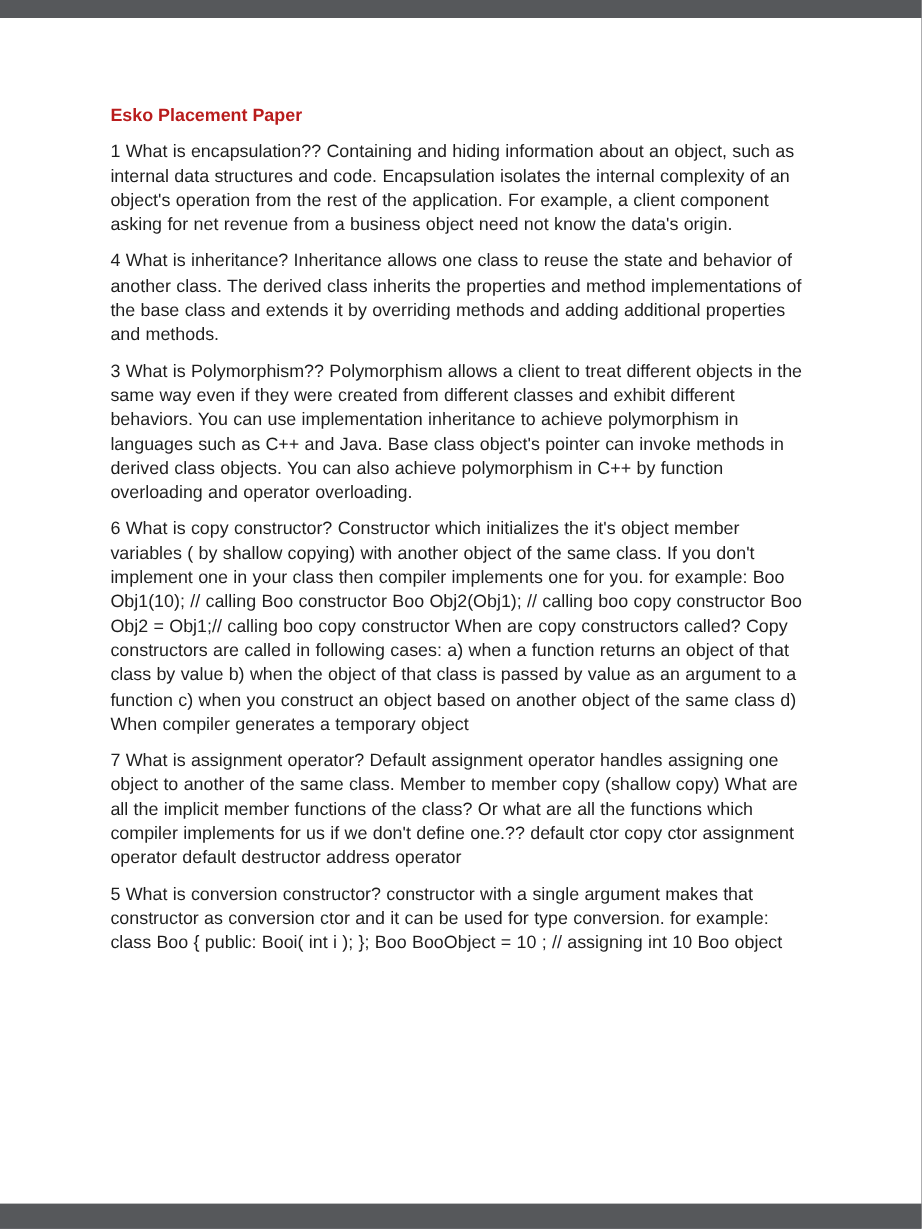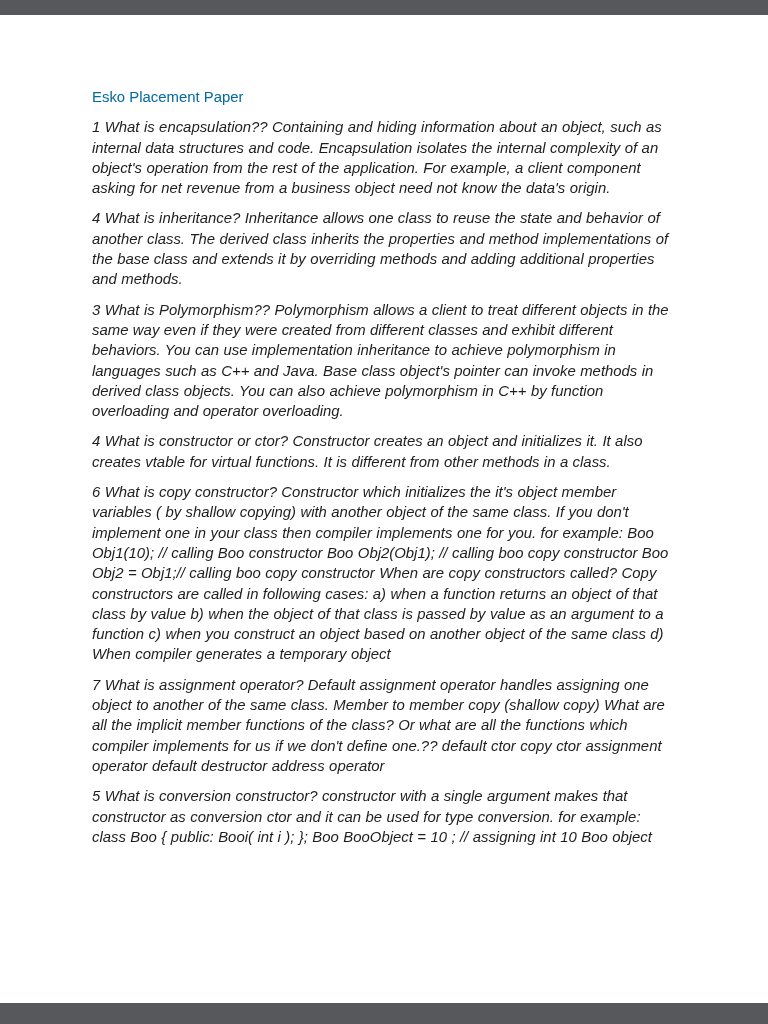--- a/index.html
+++ b/index.html
@@ -25,48 +25,46 @@
     left: 0;
     top: 15px;
     width: 768px;
     height: 988px;
     background: #ffffff;
     padding: 72px 92px 0 92px;
   }
   .doc-title {
     font-size: 14.9px;
     line-height: 20.3px;
-    color: #0369a1;
+    color: #b91c1c;
     margin: 0 0 10px 0;
-    font-weight: 400;
+    font-weight: 700;
   }
   .doc-paragraph {
     font-size: 14.9px;
     line-height: 20.3px;
     color: #1e1e1e;
     margin: 0 0 10px 0;
     text-align: left;
     word-spacing: 0.3px;
-    font-style: italic;
   }
 </style>
 </head>
 <body>
 
 <div class="viewer">
   <div class="doc-page">
     <p class="doc-title">Esko Placement Paper</p>
 
     <p class="doc-paragraph">1 What is encapsulation?? Containing and hiding information about an object, such as internal data structures and code. Encapsulation isolates the internal complexity of an object's operation from the rest of the application. For example, a client component asking for net revenue from a business object need not know the data's origin.</p>
 
     <p class="doc-paragraph">4 What is inheritance? Inheritance allows one class to reuse the state and behavior of another class. The derived class inherits the properties and method implementations of the base class and extends it by overriding methods and adding additional properties and methods.</p>
 
     <p class="doc-paragraph">3 What is Polymorphism?? Polymorphism allows a client to treat different objects in the same way even if they were created from different classes and exhibit different behaviors. You can use implementation inheritance to achieve polymorphism in languages such as C++ and Java. Base class object's pointer can invoke methods in derived class objects. You can also achieve polymorphism in C++ by function overloading and operator overloading.</p>
 
-    <p class="doc-paragraph">4 What is constructor or ctor? Constructor creates an object and initializes it. It also creates vtable for virtual functions. It is different from other methods in a class.</p>
 
 
     <p class="doc-paragraph">6 What is copy constructor? Constructor which initializes the it's object member variables ( by shallow copying) with another object of the same class. If you don't implement one in your class then compiler implements one for you. for example: Boo Obj1(10); // calling Boo constructor Boo Obj2(Obj1); // calling boo copy constructor Boo Obj2 = Obj1;// calling boo copy constructor When are copy constructors called? Copy constructors are called in following cases:  a) when a function returns an object of that class by value b) when the object of that class is passed by value as an argument to a function c) when you construct an object based on another object of the same class d) When compiler generates a temporary object</p>
 
     <p class="doc-paragraph">7 What is assignment operator? Default assignment operator handles assigning one object to another of the same class. Member to member copy (shallow copy) What are all the implicit member functions of the class? Or what are all the functions which compiler implements for us if we don't define one.?? default ctor copy ctor assignment operator default destructor address operator</p>
 
     <p class="doc-paragraph">5 What is conversion constructor? constructor with a single argument makes that constructor as conversion ctor and it can be used for type conversion. for example: class Boo { public: Booi( int i ); }; Boo BooObject = 10 ; // assigning int 10 Boo object</p>
   </div>
 </div>
 

